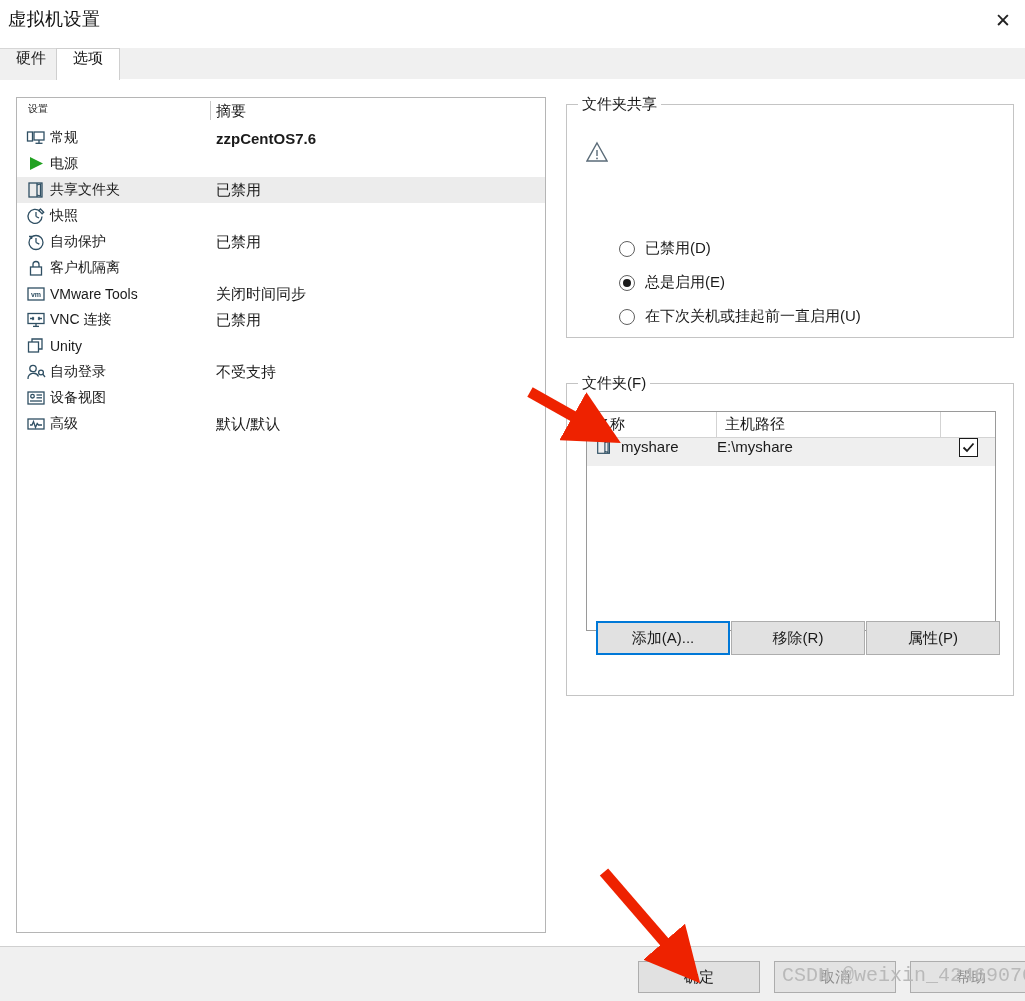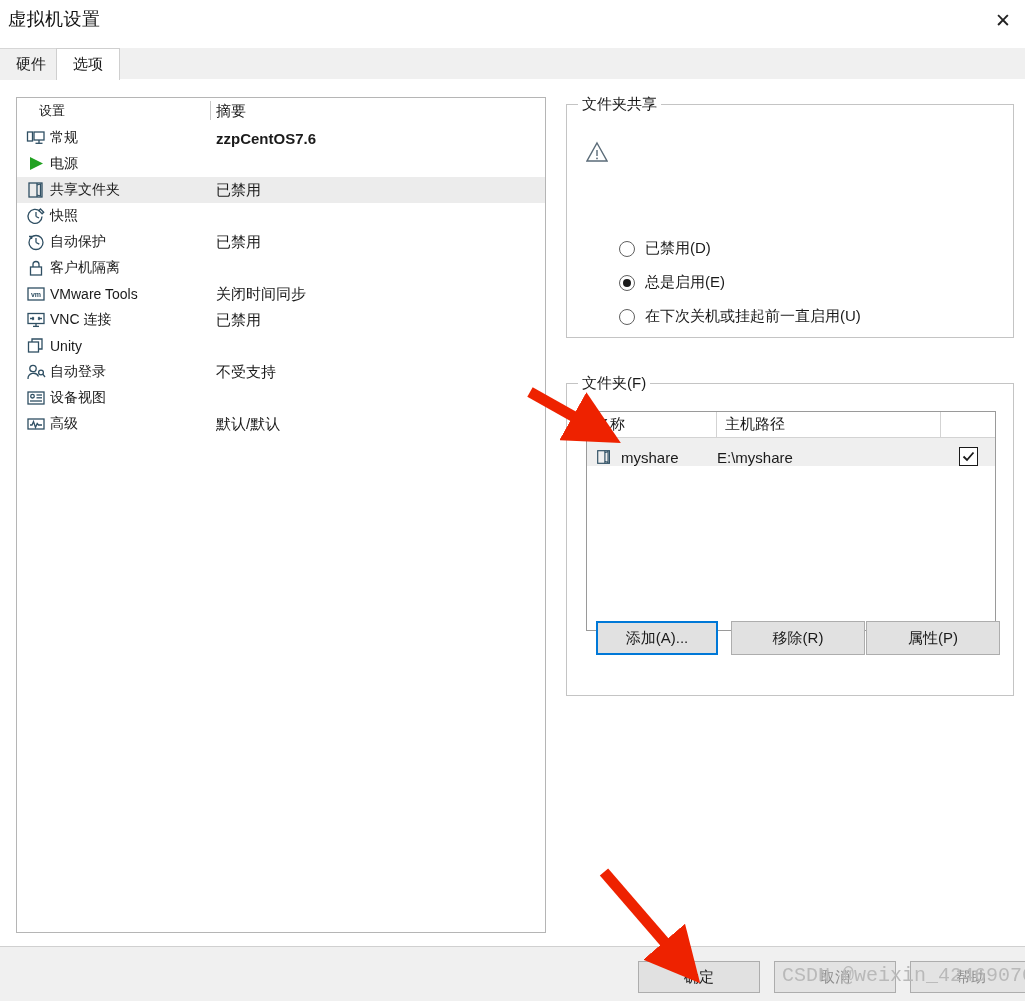--- a/index.html
+++ b/index.html
@@ -27,37 +27,37 @@
     font-size: 19px; color: #222; cursor: pointer; line-height: 1;
   }
 
   
   .tabstrip {
     position: absolute; left: 0; top: 48px; width: 1025px; height: 32px;
     background: #f0f0f0; border-bottom: 1px solid #ffffff;
   }
   .tab {
     position: absolute; top: 0; height: 32px; padding: 0 16px;
-    display: flex; align-items: center; justify-content: center;
+    display: flex; align-items: flex-start; justify-content: center;
     font-size: 15px; color: #1a1a1a; cursor: default;
     border: 1px solid #d6d6d6; border-bottom: none; background: #f0f0f0;
   }
   .tab.first { left: 0; border-left: none; }
   .tab.active { background: #ffffff; border-color: #cfcfcf; }
 
   
   .list-panel {
     position: absolute; left: 16px; top: 97px; width: 530px; height: 836px;
     background: #ffffff; border: 1px solid #b5b5b5;
   }
   .list-head {
     position: absolute; left: 0; top: 0; width: 100%; height: 26px;
   }
   .head-settings {
-    position: absolute; left: 22px; top: 4px; font-size: 13px; color: #1a1a1a;
+    position: absolute; left: 11px; top: 4px; font-size: 10px; color: #1a1a1a;
   }
   .head-summary {
     position: absolute; left: 199px; top: 4px; font-size: 15px; color: #1a1a1a;
   }
   .head-divider {
     position: absolute; left: 193px; top: 3px; width: 1px; height: 19px; background: #c8c8c8;
   }
   .rows { position: absolute; left: 0; top: 27px; width: 100%; }
   .row {
     position: relative; height: 26px; width: 100%;
@@ -121,39 +121,39 @@
   .th {
     font-size: 15px; color: #1a1a1a; display: flex; align-items: center;
     padding-left: 8px; border-right: 1px solid #d3d3d3; border-bottom: 1px solid #d3d3d3;
   }
   .th.c1 { width: 130px; }
   .th.c2 { width: 224px; }
   .th.c3 { width: 54px; border-right: none; }
   .tr {
     display: flex; height: 28px; background: #efefef; align-items: center; cursor: default;
   }
-  .td { font-size: 15px; color: #1a1a1a; display: flex; align-items: flex-end; height: 100%; }
+  .td { font-size: 15px; color: #1a1a1a; display: flex; align-items: flex-start; height: 100%; }
   .td.c1 { width: 130px; padding-left: 8px; }
   .td.c2 { width: 224px; }
   .td.c3 { width: 54px; justify-content: center; }
   .cellfolder { margin-right: 8px; }
   .chkbox {
     width: 19px; height: 19px; border: 1px solid #1a1a1a; background: #ffffff;
     display: flex; align-items: center; justify-content: center;
   }
 
   
   .btn {
     border: 1px solid #adadad; background: #e1e1e1; color: #1a1a1a;
     font-size: 15px; display: flex; align-items: center; justify-content: center;
     cursor: pointer; font-family: "Liberation Sans", sans-serif;
   }
   .btn.focus { border: 2px solid #0078d7; background: #e1e1e1; }
   .btn.disabled { color: #8d8d8d; }
-  #btn-add { position: absolute; left: 596px; top: 621px; width: 122px; height: 34px; }
+  #btn-add { position: absolute; left: 596px; top: 621px; width: 134px; height: 34px; }
   #btn-remove { position: absolute; left: 731px; top: 621px; width: 134px; height: 34px; }
   #btn-props { position: absolute; left: 866px; top: 621px; width: 134px; height: 34px; }
 
   
   .footer {
     position: absolute; left: 0; top: 946px; width: 1025px; height: 55px;
     background: #f0f0f0; border-top: 1px solid #d0d0d0;
   }
   #btn-ok { position: absolute; left: 638px; top: 961px; width: 122px; height: 32px; }
   #btn-cancel { position: absolute; left: 774px; top: 961px; width: 122px; height: 32px; background:#e3e3e3; }

